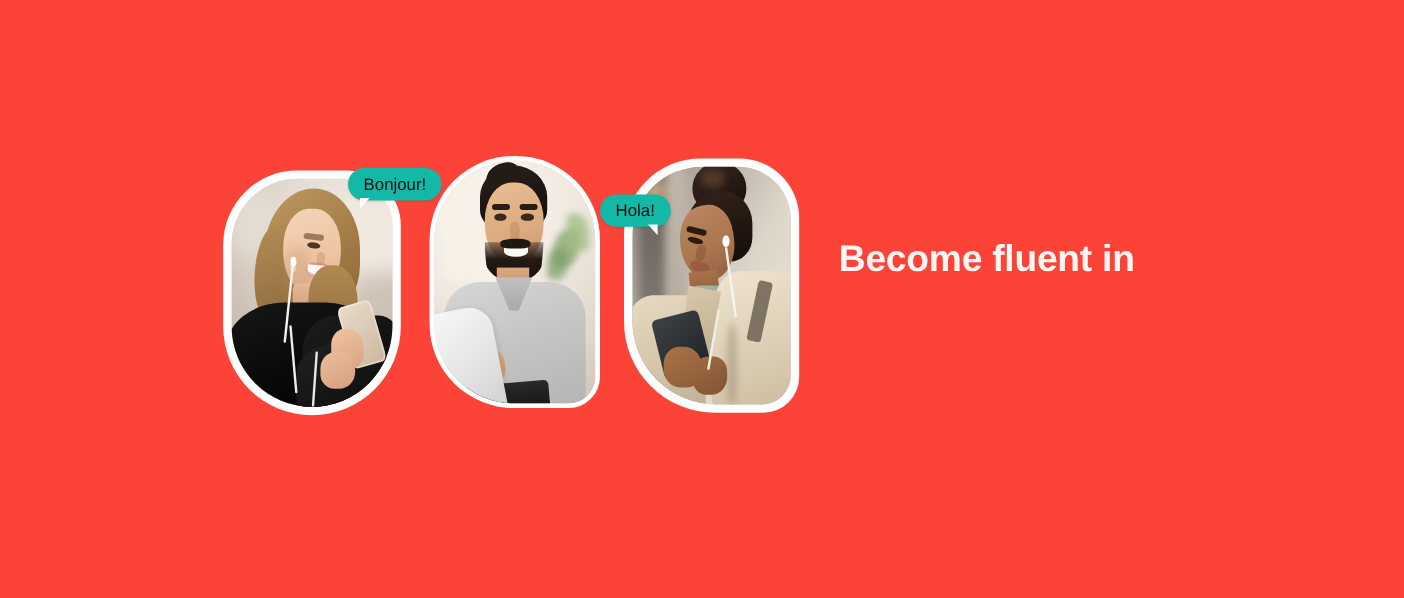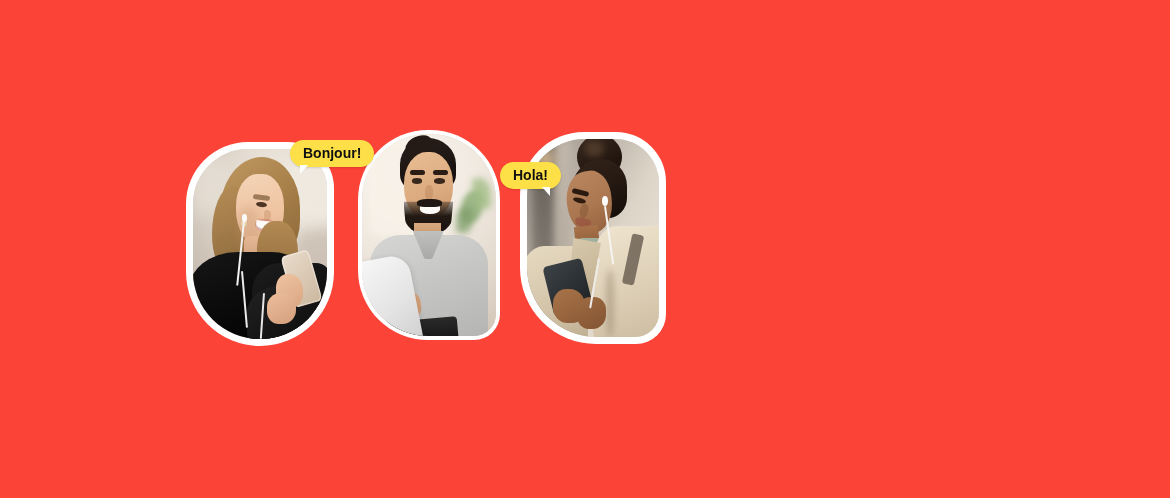--- a/index.html
+++ b/index.html
@@ -227,25 +227,25 @@
   .p3 .hand-a    { left: 20%; top: 76%; width: 24%; height: 17%; border-radius: 42% 48% 40% 46%;
                    background: linear-gradient(150deg,#a97449,#8c5b37); }
   .p3 .hand-b    { left: 38%; top: 80%; width: 22%; height: 16%; border-radius: 46% 40% 46% 40%;
                    background: linear-gradient(150deg,#9e6b43,#835331); }
   .p3 .phone     { left: 16%; top: 62%; width: 30%; height: 26%; border-radius: 10%;
                    background: linear-gradient(150deg,#3d4246,#1d2124); transform: rotate(-14deg); }
 
   
   .bubble {
     position: absolute;
-    background: #fde047;
+    background: #14b8a6;
     border-radius: 999px;
     padding: 5px 13px 6px;
     font-size: 14px;
-    font-weight: 700;
+    font-weight: 400;
     color: #111111;
     line-height: 1.15;
     white-space: nowrap;
     box-shadow: 0 1px 2px rgba(0,0,0,.12);
     z-index: 8;
   }
   .bubble::after {
     content: "";
     position: absolute;
     width: 0; height: 0;
@@ -392,15 +392,16 @@
       </div>
     </div>
 
   </div>
 
   <div class="bubble bubble-bonjour">Bonjour!</div>
 
   <div class="bubble bubble-hola">Hola!</div>
 
   <div class="headline">
+    <span class="headline-line">Become fluent in</span>
   </div>
 
 </div>
 
 </body></html>

